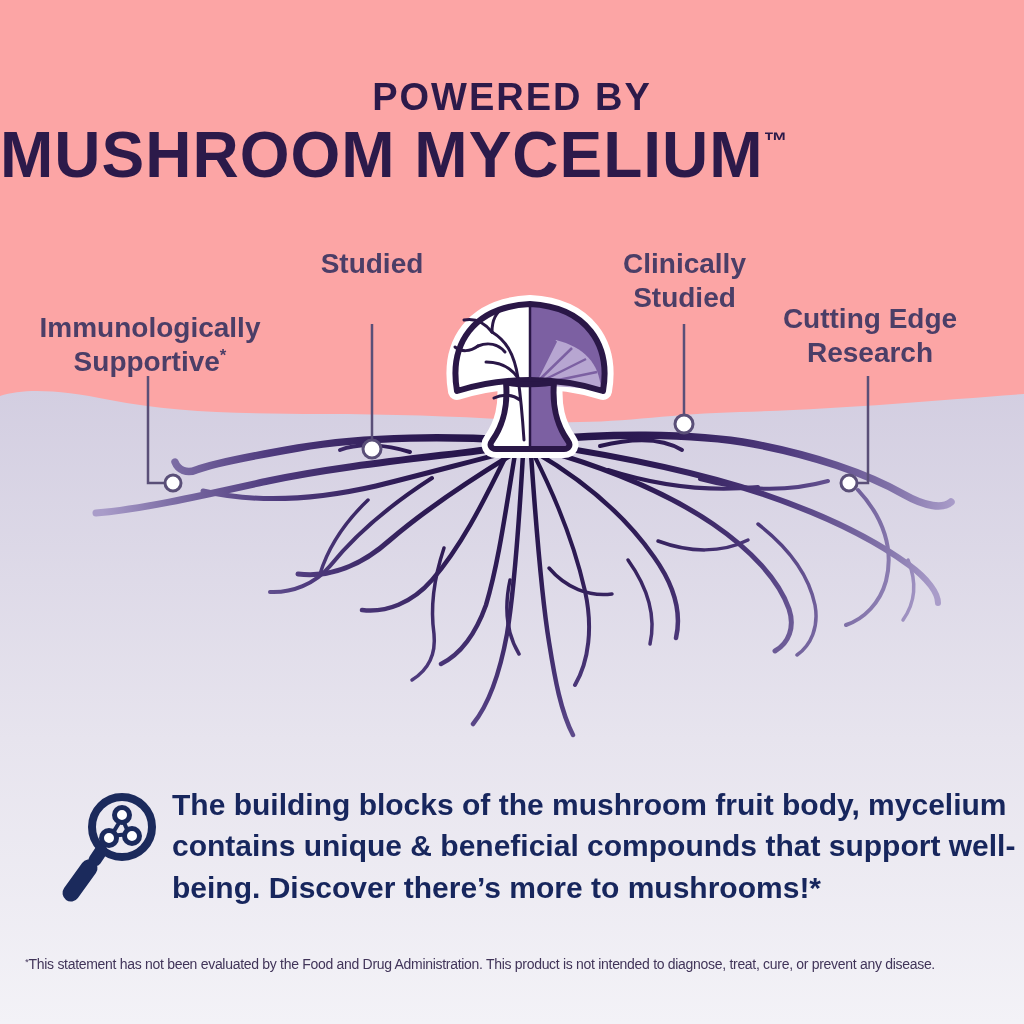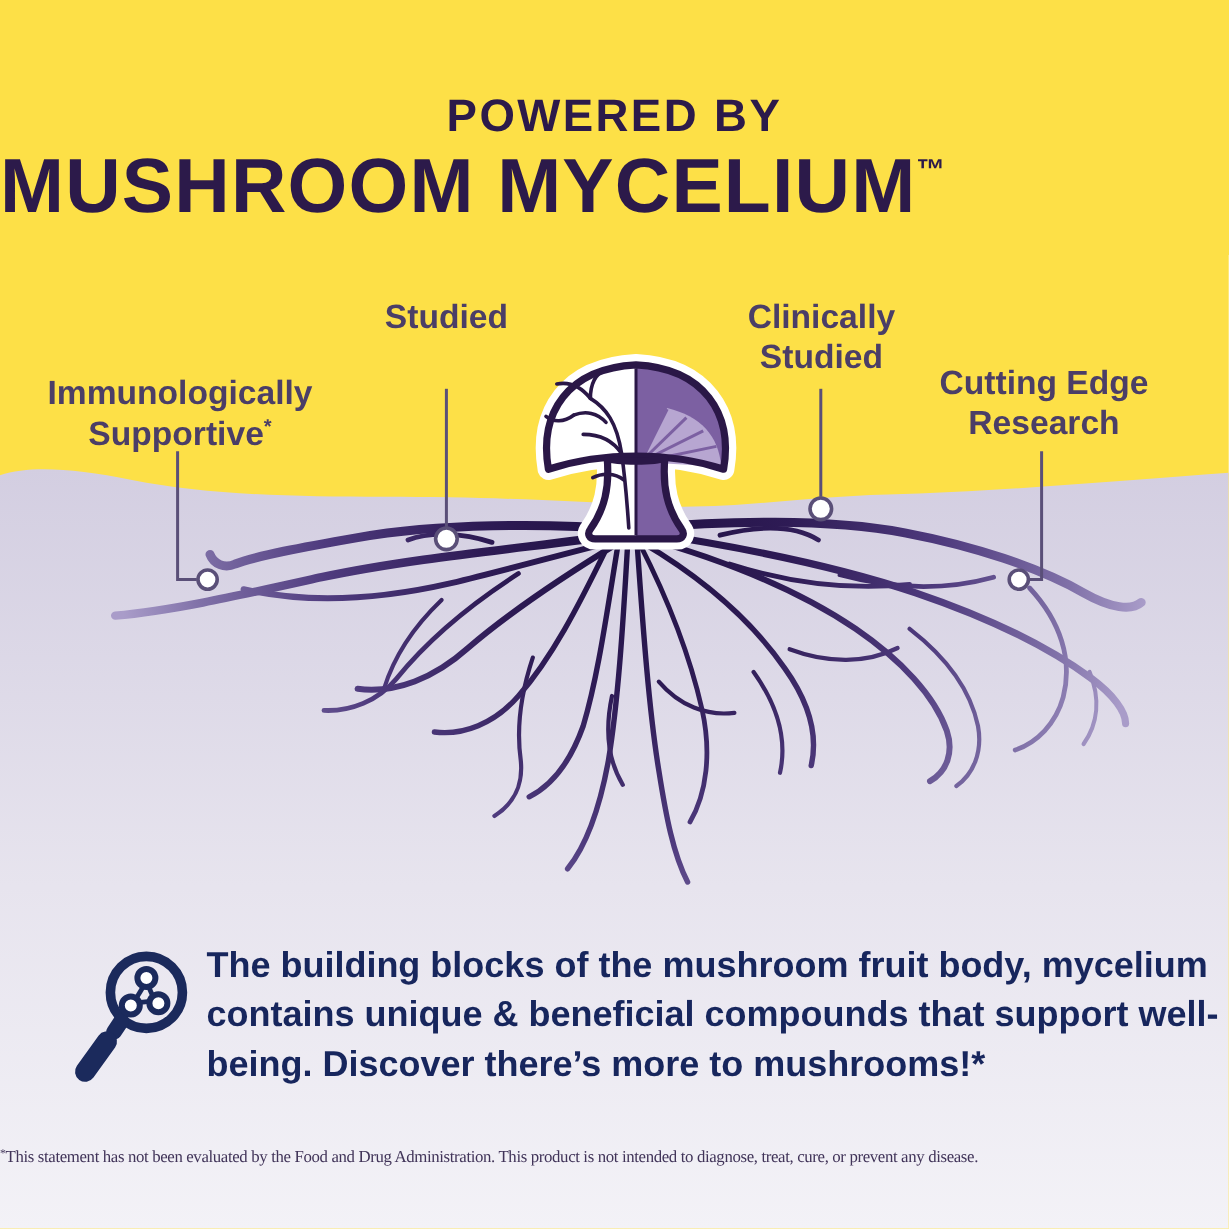--- a/index.html
+++ b/index.html
@@ -1,17 +1,17 @@
 <!DOCTYPE html>
 <html><head>
 <meta charset="utf-8">
 <style>
   html,body{margin:0;padding:0;}
   body{background:#ffffff;font-family:"Liberation Sans", sans-serif;}
-  .stage{position:relative;width:1024px;height:1024px;overflow:hidden;background:#fde047;}
+  .stage{position:relative;width:1024px;height:1024px;overflow:hidden;background:#fca5a5;}
   .stage svg.art{position:absolute;left:0;top:0;}
 
   .kicker{
     position:absolute;left:0;top:76px;width:1024px;text-align:center;
     font-size:38px;font-weight:700;letter-spacing:2px;color:#2c1a4a;
   }
   .main-title{
     position:absolute;left:0;top:118px;width:1024px;text-align:left;
     font-size:64px;font-weight:800;letter-spacing:1px;color:#2c1a4a;white-space:nowrap;
   }
@@ -27,22 +27,22 @@
   .callout.c2{left:592px;top:247px;width:185px;}
   .callout.c3{left:765px;top:302px;width:210px;}
 
   .desc{
     position:absolute;left:172px;top:784px;width:860px;
     color:#17265d;font-size:30px;line-height:1.38;font-weight:600;
   }
   .desc b{font-weight:800;}
 
   .disclaimer{
-    position:absolute;left:0;top:956px;width:960px;
-    color:#413459;font-size:14px;font-weight:500;letter-spacing:-0.3px;white-space:nowrap;font-family:Liberation Serif, serif;
+    position:absolute;left:0;top:956px;width:960px;text-align:center;
+    color:#413459;font-size:14px;font-weight:500;letter-spacing:-0.3px;white-space:nowrap;
   }
   .disclaimer sup{font-size:70%;vertical-align:4px;}
 </style>
 </head>
 <body>
 
 <div class="stage">
 
   <svg class="art" width="1024" height="1024" viewBox="0 0 1024 1024">
     <defs>

